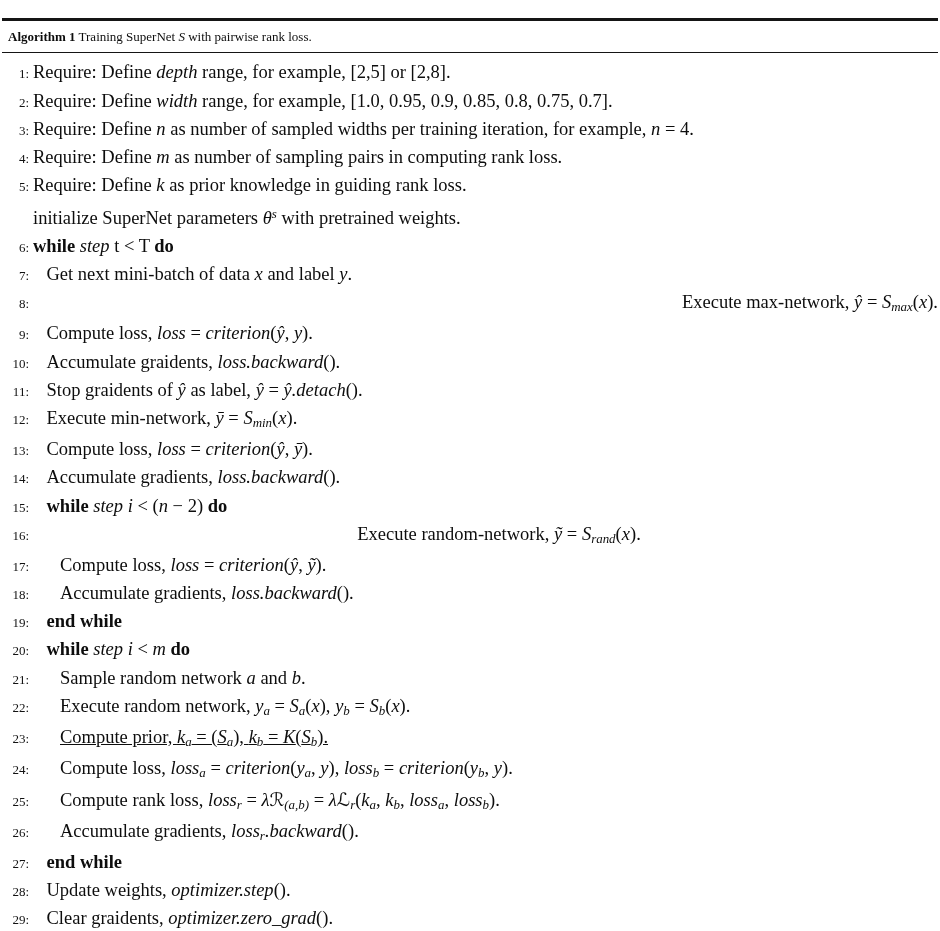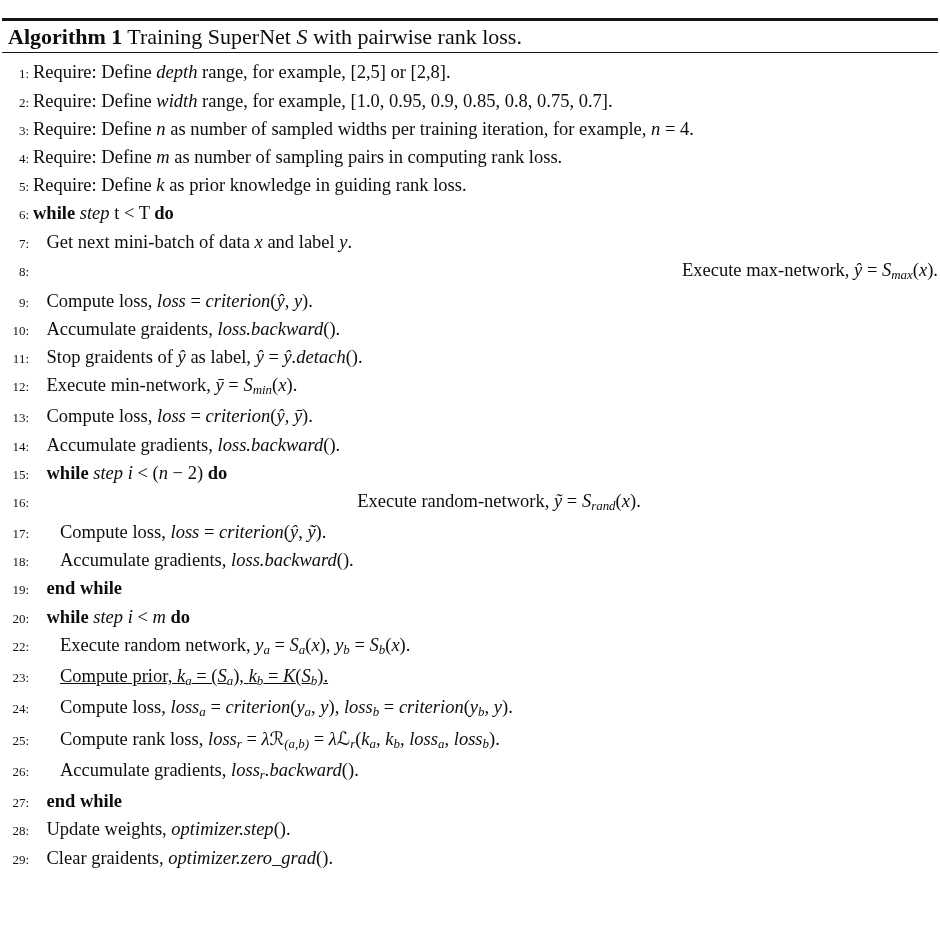--- a/index.html
+++ b/index.html
@@ -19,21 +19,21 @@
     width: 936px;
     margin: 0 2px;
   }
   .rule {
     background: #151515;
     width: 100%;
   }
   .rule.top { margin-top: 18px; height: 2.5px; }
   .rule.mid { height: 1.8px; }
   .algo-title {
-    font-size: 22px;
+    font-size: 13px;
     line-height: 31px;
     height: 31px;
     padding-left: 6px;
     white-space: nowrap;
   }
   .lines {
     padding: 6px 0 5px 0;
   }
   .line {
     display: flex;
@@ -92,20 +92,24 @@
       </div>
       <div class="line">
         <span class="num">4:</span>
         <span class="content" style="padding-left: 0px;"><span>Require: Define </span><span class="it">m</span><span> as number of sampling pairs in computing rank loss.</span></span>
       </div>
       <div class="line">
         <span class="num">5:</span>
         <span class="content" style="padding-left: 0px;"><span>Require: Define </span><span class="it">k</span><span> as prior knowledge in guiding rank loss.</span></span>
       </div>
       <div class="line">
+        <span class="num"></span>
+        <span class="content" style="padding-left: 0px;"><span>initialize SuperNet parameters </span><span class="it">θ</span><span class="sup">s</span><span> with pretrained weights.</span></span>
+      </div>
+      <div class="line">
         <span class="num">6:</span>
         <span class="content" style="padding-left: 0px;"><span class="bd">while </span><span class="it">step</span><span> t &lt; T </span><span class="bd">do</span></span>
       </div>
       <div class="line">
         <span class="num">7:</span>
         <span class="content" style="padding-left: 13.5px;"><span>Get next mini-batch of data </span><span class="it">x</span><span> and label </span><span class="it">y</span><span>.</span></span>
       </div>
       <div class="line">
         <span class="num">8:</span>
         <span class="content" style="padding-left: 13.5px; text-align: right;"><span>Execute max-network, </span><span class="it">ŷ</span><span> = </span><span class="it">S</span><span class="sub">max</span><span>(</span><span class="it">x</span><span>).</span></span>
@@ -150,20 +154,24 @@
         <span class="num">18:</span>
         <span class="content" style="padding-left: 27px;"><span>Accumulate gradients, </span><span class="it">loss.backward</span><span>().</span></span>
       </div>
       <div class="line">
         <span class="num">19:</span>
         <span class="content" style="padding-left: 13.5px;"><span class="bd">end while</span></span>
       </div>
       <div class="line">
         <span class="num">20:</span>
         <span class="content" style="padding-left: 13.5px;"><span class="bd">while </span><span class="it">step i</span><span> &lt; </span><span class="it">m</span><span> </span><span class="bd">do</span></span>
+      </div>
+      <div class="line">
+        <span class="num">21:</span>
+        <span class="content" style="padding-left: 27px;"><span>Sample random network </span><span class="it">a</span><span> and </span><span class="it">b</span><span>.</span></span>
       </div>
       <div class="line">
         <span class="num">22:</span>
         <span class="content" style="padding-left: 27px;"><span>Execute random network, </span><span class="it">y</span><span class="sub">a</span><span> = </span><span class="it">S</span><span class="sub">a</span><span>(</span><span class="it">x</span><span>), </span><span class="it">y</span><span class="sub">b</span><span> = </span><span class="it">S</span><span class="sub">b</span><span>(</span><span class="it">x</span><span>).</span></span>
       </div>
       <div class="line">
         <span class="num">23:</span>
         <span class="content" style="padding-left: 27px; text-decoration: underline;"><span>Compute prior, </span><span class="it">k</span><span class="sub">a</span><span> = (</span><span class="it">S</span><span class="sub">a</span><span>), </span><span class="it">k</span><span class="sub">b</span><span> = </span><span class="it">K</span><span>(</span><span class="it">S</span><span class="sub">b</span><span>).</span></span>
       </div>
       <div class="line">

